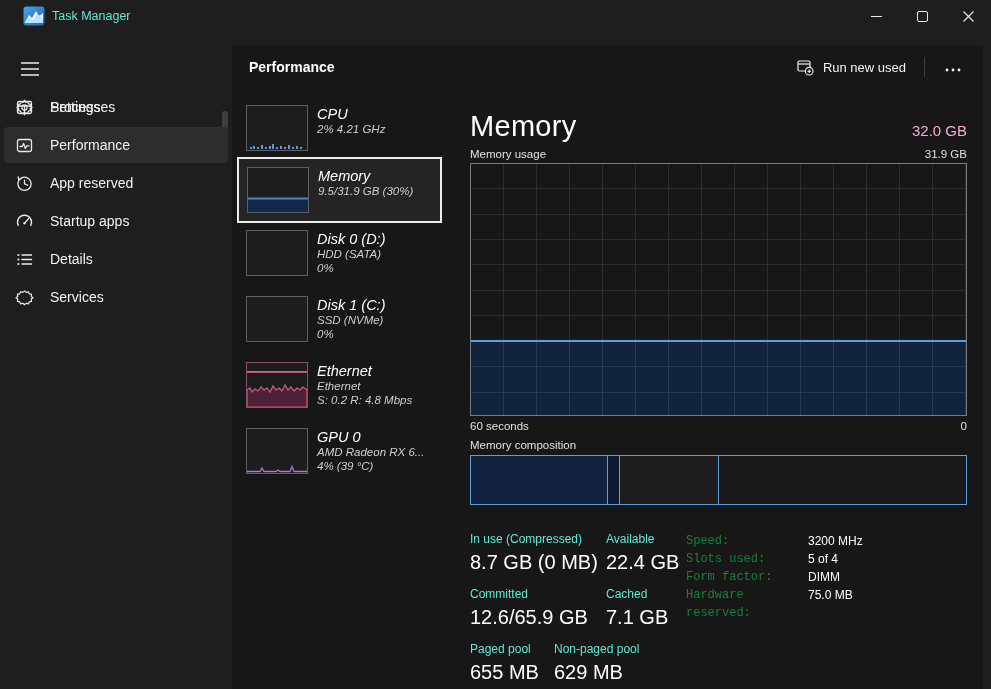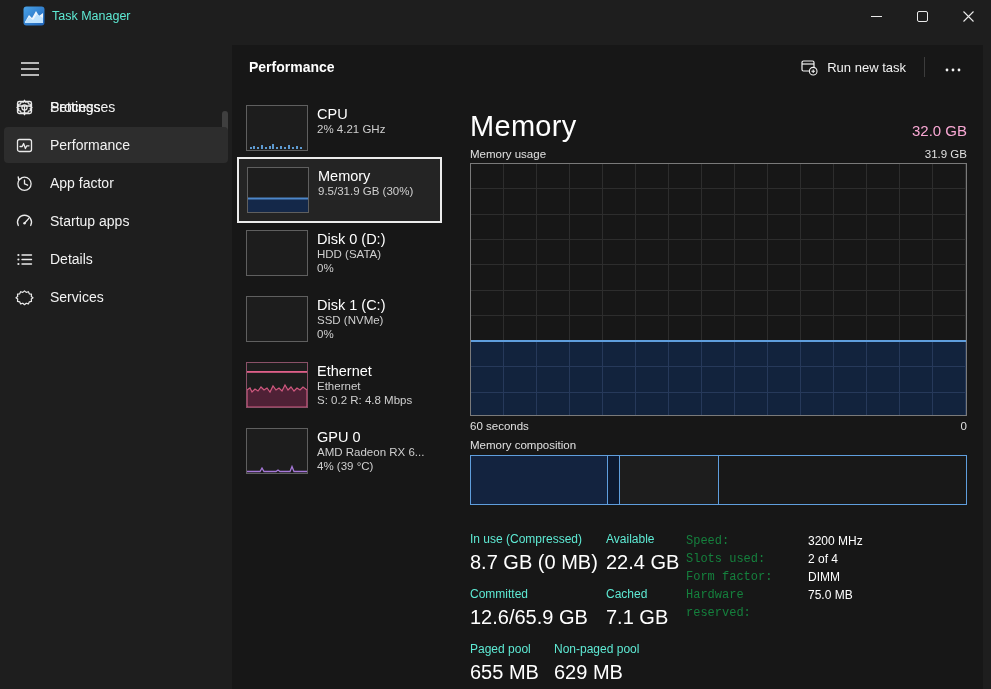--- a/index.html
+++ b/index.html
@@ -35,21 +35,21 @@
   .run-task-btn { display:flex; align-items:center; gap:9px; background:transparent; border:none; color:#f2f2f2; font-size:13px; font-family:inherit; cursor:pointer; padding:6px 8px; border-radius:4px; }
   .hdr-divider { width:1px; height:20px; background:#3c3c3c; }
   .more-btn { background:transparent; border:none; cursor:pointer; padding:6px 10px; border-radius:4px; }
   
   .perf-list { position:absolute; left:4px; top:60px; width:206px; }
   .perf-item { display:flex; align-items:flex-start; padding-left:10px; margin-bottom:20px; cursor:pointer; }
   .perf-item.two-line { margin-bottom:6px; }
   .perf-item.selected-card { border:2px solid #ececec; background:#242424; padding:8px 0 8px 8px; margin-left:1px; margin-bottom:7px; }
   .thumb { width:62px; height:46px; border:1px solid #5f5f5f; background:#1d1d1d; flex:0 0 auto; position:relative; overflow:hidden; }
   .thumb svg { position:absolute; left:0; top:0; }
-  .perf-text { margin-left:9px; min-width:0; }
+  .perf-text { margin-left:9px; min-width:0;font-style:italic; }
   .perf-title { font-size:14.5px; color:#ffffff; line-height:18px; white-space:nowrap; }
   .perf-sub { font-size:11.5px; color:#cfcfcf; line-height:13.5px; white-space:nowrap; }
   
   .detail { position:absolute; left:238px; top:65px; width:497px; }
   .detail-header { display:flex; align-items:baseline; }
   .detail-title { font-size:29px; font-weight:300; color:#ffffff; letter-spacing:0.3px; }
   .detail-total { margin-left:auto; font-size:15px; color:#f9a8d4; }
   .usage-row { display:flex; margin-top:5px; font-size:11.5px; color:#e0e0e0; }
   .usage-row .right { margin-left:auto; }
   .chart { margin-top:3px; height:253px; border:1px solid #7a7a7a; background:#171717; position:relative; overflow:hidden; }
@@ -148,21 +148,21 @@
       <span class="lbl">Performance</span>
     </div>
     <div class="nav-item">
       <span class="ico">
         <svg width="19" height="19" viewBox="0 0 19 19">
             <circle cx="9.5" cy="9.8" r="6.6" fill="none" stroke="#eaeaea" stroke-width="1.3"></circle>
             <path d="M9.5 6.2 V9.8 L12.6 11.2" fill="none" stroke="#eaeaea" stroke-width="1.3" stroke-linecap="round"></path>
             <path d="M3.6 5.5 L3.2 2.9 M3.6 5.5 L6.1 4.7" stroke="#eaeaea" stroke-width="1.3" stroke-linecap="round"></path>
           </svg>
       </span>
-      <span class="lbl">App factor</span>
+      <span class="lbl">App reserved</span>
     </div>
     <div class="nav-item">
       <span class="ico">
         <svg width="19" height="19" viewBox="0 0 19 19">
             <path d="M3.3 13.5 A7 7 0 1 1 15.7 13.5" fill="none" stroke="#eaeaea" stroke-width="1.3" stroke-linecap="round"></path>
             <path d="M9.5 11.2 L13.6 6.6" stroke="#eaeaea" stroke-width="1.4" stroke-linecap="round"></path>
             <circle cx="9.5" cy="11.2" r="1.2" fill="#eaeaea"></circle>
           </svg>
       </span>
       <span class="lbl">Startup apps</span>
@@ -206,21 +206,21 @@
   <div class="content-header">
     <span class="content-title">Performance</span>
     <div class="header-right">
       <button class="run-task-btn">
         <svg width="17" height="17" viewBox="0 0 17 17">
           <rect x="1" y="2" width="12" height="10" rx="1.5" fill="none" stroke="#f2f2f2" stroke-width="1.2"></rect>
           <path d="M1 5 H13" stroke="#f2f2f2" stroke-width="1.2"></path>
           <circle cx="12.2" cy="12.2" r="3.8" fill="#171717" stroke="#f2f2f2" stroke-width="1.1"></circle>
           <path d="M12.2 10.4 V14 M10.4 12.2 H14" stroke="#f2f2f2" stroke-width="1.1"></path>
         </svg>
-        <span>Run new task</span>
+        <span>Run new used</span>
       </button>
       <div class="hdr-divider"></div>
       <button class="more-btn">
         <svg width="16" height="4" viewBox="0 0 16 4">
           <circle cx="2" cy="2" r="1.4" fill="#f2f2f2"></circle>
             <circle cx="8" cy="2" r="1.4" fill="#f2f2f2"></circle>
             <circle cx="14" cy="2" r="1.4" fill="#f2f2f2"></circle>
         </svg>
       </button>
     </div>
@@ -377,21 +377,21 @@
         </div>
       </div>
 
       <div class="info-block">
         <div class="info-row">
           <span class="info-label">Speed:</span>
           <span class="info-value">3200 MHz</span>
         </div>
         <div class="info-row">
           <span class="info-label">Slots used:</span>
-          <span class="info-value">2 of 4</span>
+          <span class="info-value">5 of 4</span>
         </div>
         <div class="info-row">
           <span class="info-label">Form factor:</span>
           <span class="info-value">DIMM</span>
         </div>
         <div class="info-row">
           <span class="info-label">Hardware reserved:</span>
           <span class="info-value">75.0 MB</span>
         </div>
       </div>

